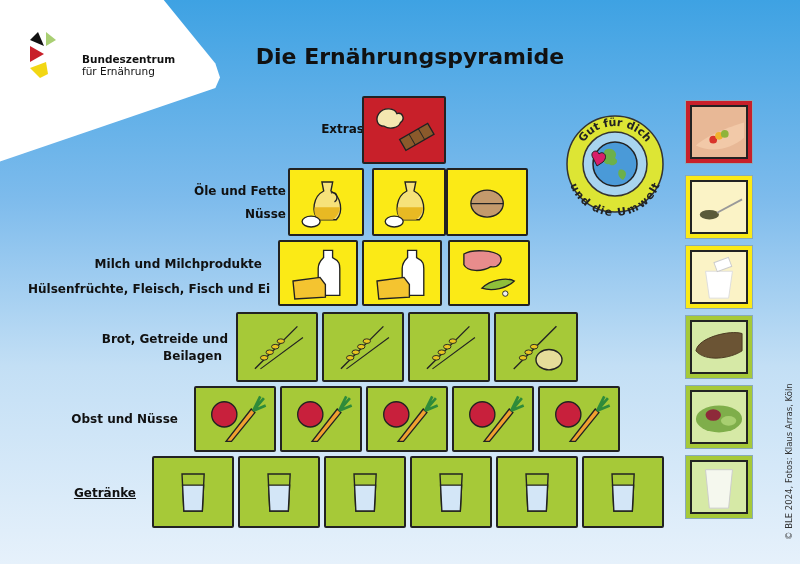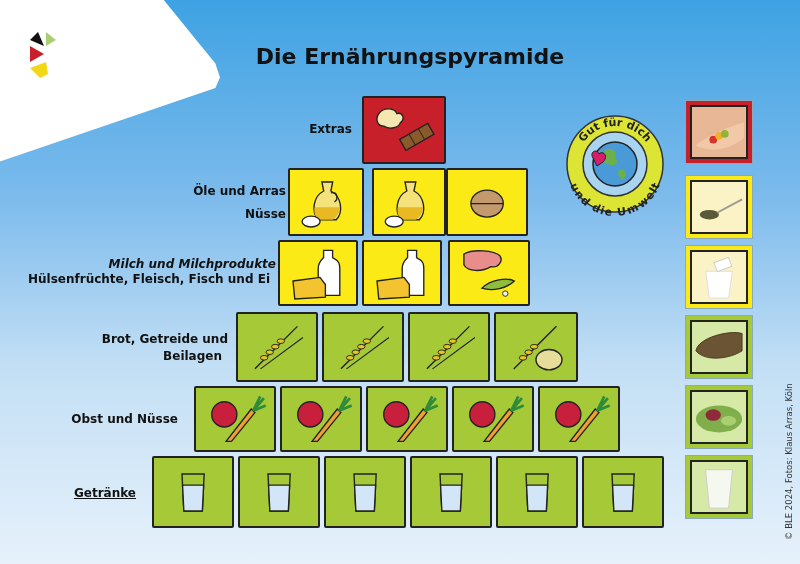--- a/index.html
+++ b/index.html
@@ -50,29 +50,33 @@
 <body>
 
 <div class="logo-bg"></div>
 <div class="logo">
   <svg width="30" height="46" viewBox="0 0 30 46" style="position:absolute;left:0;top:2px">
     <polygon points="8,0 0,8 14,14" fill="#111"></polygon>
     <polygon points="16,0 26,8 16,14" fill="#a9cf73"></polygon>
     <polygon points="0,14 0,30 14,22" fill="#c8202a"></polygon>
     <polygon points="16,30 0,36 10,46 18,42" fill="#f2d714"></polygon>
   </svg>
+  <div class="logo-text">
+    <div class="l1">Bundeszentrum</div>
+    <div class="l2">für Ernährung</div>
+  </div>
 </div>
 
 <div class="title">Die Ernährungspyramide</div>
 
-<div class="label" style="right:448px; top:120px;">Extras</div>
-<div class="label" style="right:514px; top:182px;">Öle und Arras</div>
+<div class="label" style="right:436px; top:120px;">Extras</div>
+<div class="label" style="right:514px; top:182px;">Öle und Fette</div>
 <div class="label" style="right:514px; top:205px;text-align:center;">Nüsse</div>
-<div class="label" style="right:524px; top:255px;font-style:italic;">Milch und Milchprodukte</div>
-<div class="label" style="right:530px; top:270px;">Hülsenfrüchte, Fleisch, Fisch und Ei</div>
+<div class="label" style="right:538px; top:255px;">Milch und Milchprodukte</div>
+<div class="label" style="right:530px; top:280px;">Hülsenfrüchte, Fleisch, Fisch und Ei</div>
 <div class="label" style="right:572px; top:330px;">Brot, Getreide und</div>
 <div class="label" style="right:578px; top:347px;">Beilagen</div>
 <div class="label" style="right:622px; top:410px;">Obst und Nüsse</div>
 <div class="label" style="right:664px; top:484px;text-decoration:underline;">Getränke</div>
 
 <div class="tile red" style="left:362px; top:96px; width:84px; height:68px;">
   <svg viewBox="0 0 80 64">
     <path d="M12,14 C18,6 30,8 32,14 C38,12 42,20 36,24 C34,30 24,32 18,28 C10,28 8,20 12,14Z" fill="#f4e7b0" stroke="#222" stroke-width="1.5"></path>
     <g transform="rotate(-30 52 40)">
       <rect x="36" y="34" width="36" height="14" fill="#8b5a2b" stroke="#222" stroke-width="1.5"></rect>

